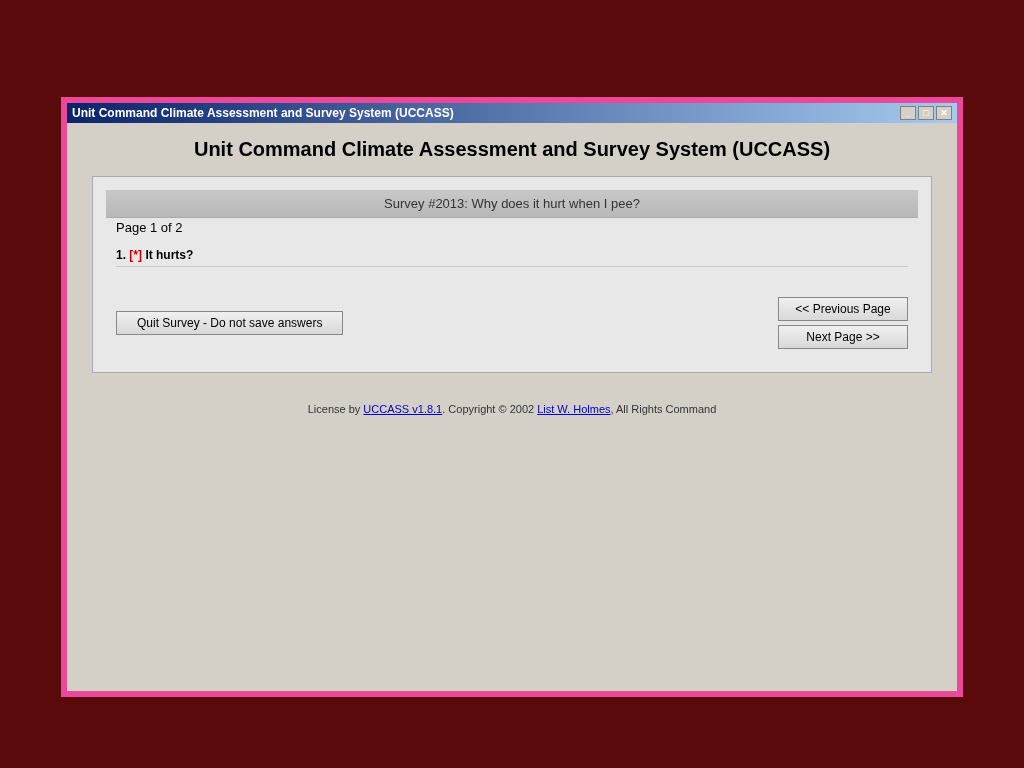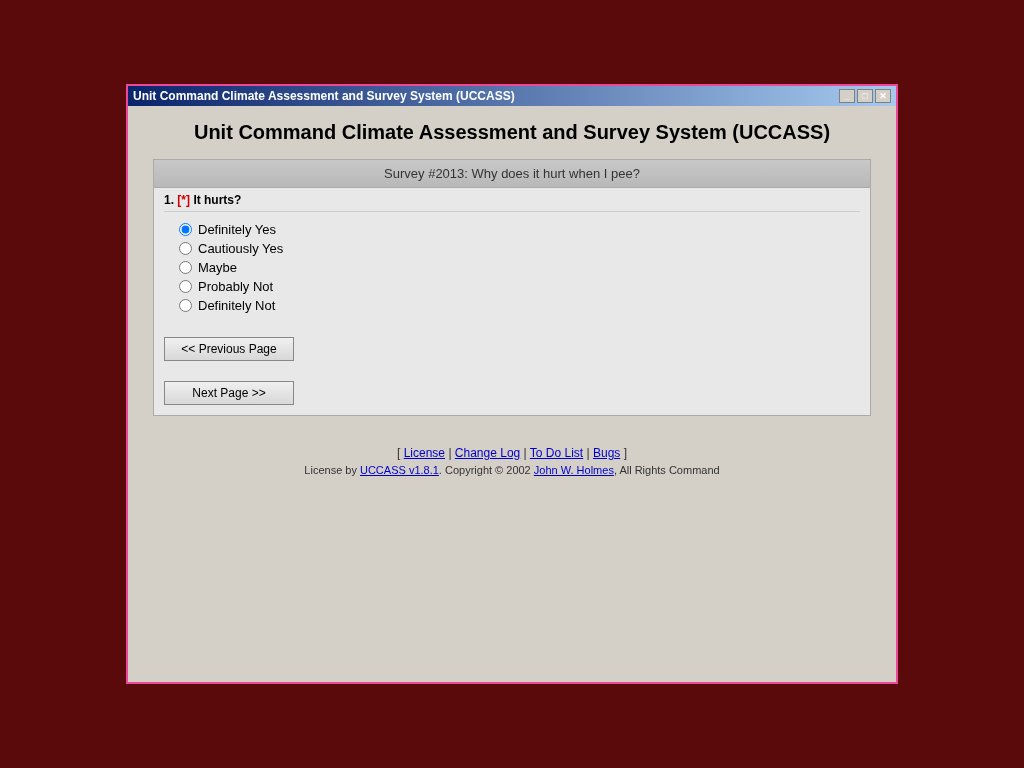--- a/index.html
+++ b/index.html
@@ -10,25 +10,25 @@
       font-size: 13px;
       display: flex;
       justify-content: center;
       align-items: center;
       min-height: 768px;
       width: 1024px;
     }
 
     .window {
       background-color: #d4d0c8;
-      border: 2px solid #ec4899;
-      width: 772px;
+      border: 6px solid #ec4899;
+      width: 902px;
       min-height: 600px;
       position: relative;
-      top: 0;
+      top: 13px;
     }
 
     .window-titlebar {
       background: linear-gradient(to right, #0a246a, #a6caf0);
       color: white;
       padding: 3px 5px;
       font-size: 12px;
       font-weight: bold;
       display: flex;
       justify-content: space-between;
@@ -56,21 +56,21 @@
       font-size: 20px;
       font-weight: bold;
       color: #000;
       text-align: center;
       margin-bottom: 15px;
     }
 
     .survey-container {
       border: 1px solid #aaa;
       background-color: #e8e8e8;
-      padding: 0;
+      padding: 13px;
     }
 
     .survey-header {
       background: linear-gradient(to bottom, #c8c8c8, #b8b8b8);
       border-bottom: 1px solid #aaa;
       padding: 6px 10px;
       text-align: center;
       font-size: 13px;
       color: #333;
     }
@@ -143,21 +143,21 @@
       padding: 4px 20px;
       font-size: 12px;
       cursor: pointer;
       color: #000;
       min-width: 200px;
     }
 
     .nav-buttons {
       display: flex;
       flex-direction: column;
-      gap: 20px;
+      gap: 4px;
       align-items: flex-end;
     }
 
     .btn-nav {
       background: linear-gradient(to bottom, #f0f0f0, #d8d8d8);
       border: 1px solid #888;
       padding: 4px 14px;
       font-size: 12px;
       cursor: pointer;
       color: #000;
@@ -200,70 +200,39 @@
     </div>
   </div>
 
   <div class="main-area">
     <h1 class="page-title">Unit Command Climate Assessment and Survey System (UCCASS)</h1>
 
     <div class="survey-container">
       <div class="survey-header">Survey #2013: Why does it hurt when I pee?</div>
 
 
+      <div class="page-info">Page 1 of 2</div>
 
       <div class="question-section">
         <div class="question-label">
           <span>1.</span>
           <span class="required-marker">[*]</span>
           <span>It hurts?</span>
         </div>
 
-        <ul class="options-list">
-          <li>
-            <input type="radio" name="q1" id="opt1" value="definitely_yes" checked="" style="">
-            <label for="opt1">Definitely Yes</label>
-          </li>
-          <li>
-            <input type="radio" name="q1" id="opt2" value="cautiously_yes" style="">
-            <label for="opt2">Cautiously Yes</label>
-          </li>
-          <li>
-            <input type="radio" name="q1" id="opt3" value="maybe" style="">
-            <label for="opt3">Maybe</label>
-          </li>
-          <li>
-            <input type="radio" name="q1" id="opt4" value="probably_not" style="">
-            <label for="opt4">Probably Not</label>
-          </li>
-          <li>
-            <input type="radio" name="q1" id="opt5" value="definitely_not" style="">
-            <label for="opt5">Definitely Not</label>
-          </li>
-        </ul>
       </div>
 
       <div class="buttons-row">
+        <button class="btn-quit">Quit Survey - Do not save answers</button>
         <div class="nav-buttons">
           <button class="btn-nav">&lt;&lt; Previous Page</button>
           <button class="btn-nav">Next Page &gt;&gt;</button>
         </div>
       </div>
     </div>
 
     <div class="footer">
-      <div>
-        [
-        <a href="#">License</a>
-        |
-        <a href="#">Change Log</a>
-        |
-        <a href="#">To Do List</a>
-        |
-        <a href="#">Bugs</a>
-        ]
-      </div>
       <div class="footer-powered">
-        <span>License by </span><a href="#">UCCASS v1.8.1</a><span>. Copyright © 2002 </span><a href="#">John W. Holmes</a><span>, All Rights Command</span>
+        <span>License by </span><a href="#">UCCASS v1.8.1</a><span>. Copyright © 2002 </span><a href="#">List W. Holmes</a><span>, All Rights Command</span>
       </div>
     </div>
   </div>
 </div>
 
 </body></html>

